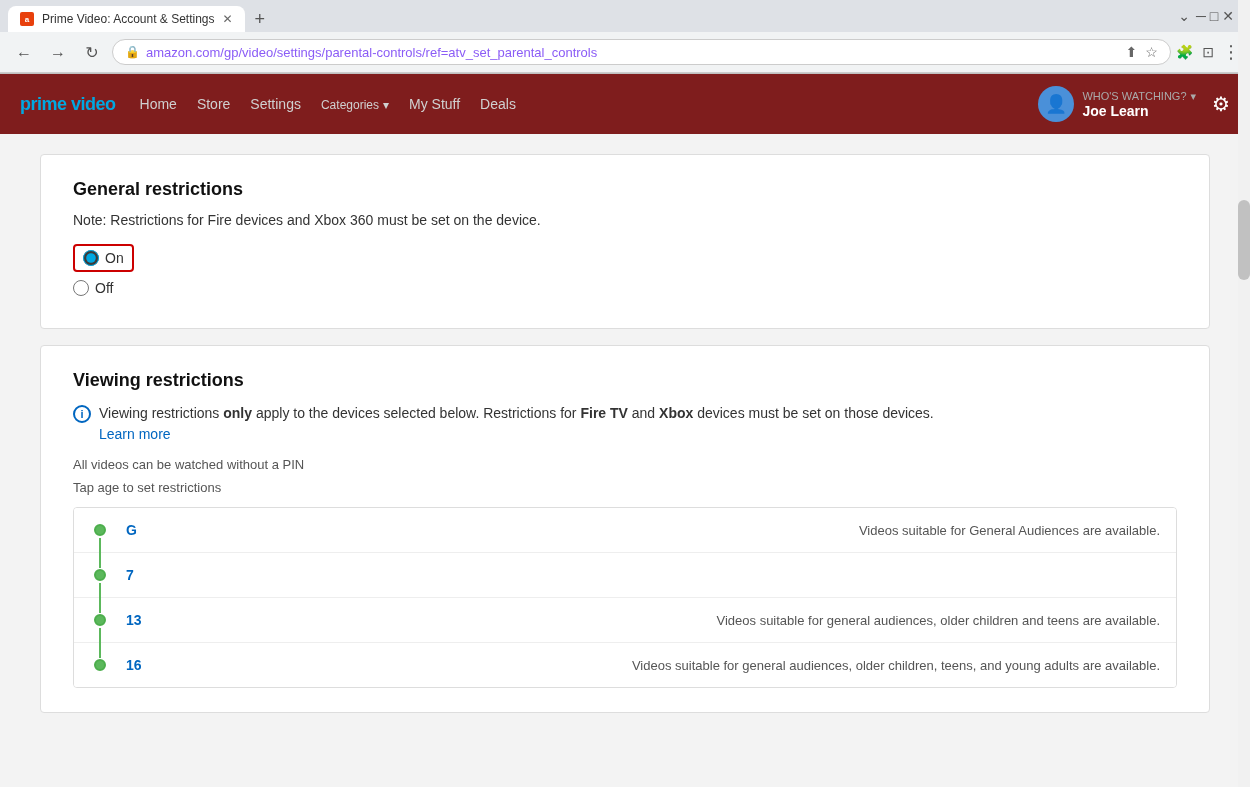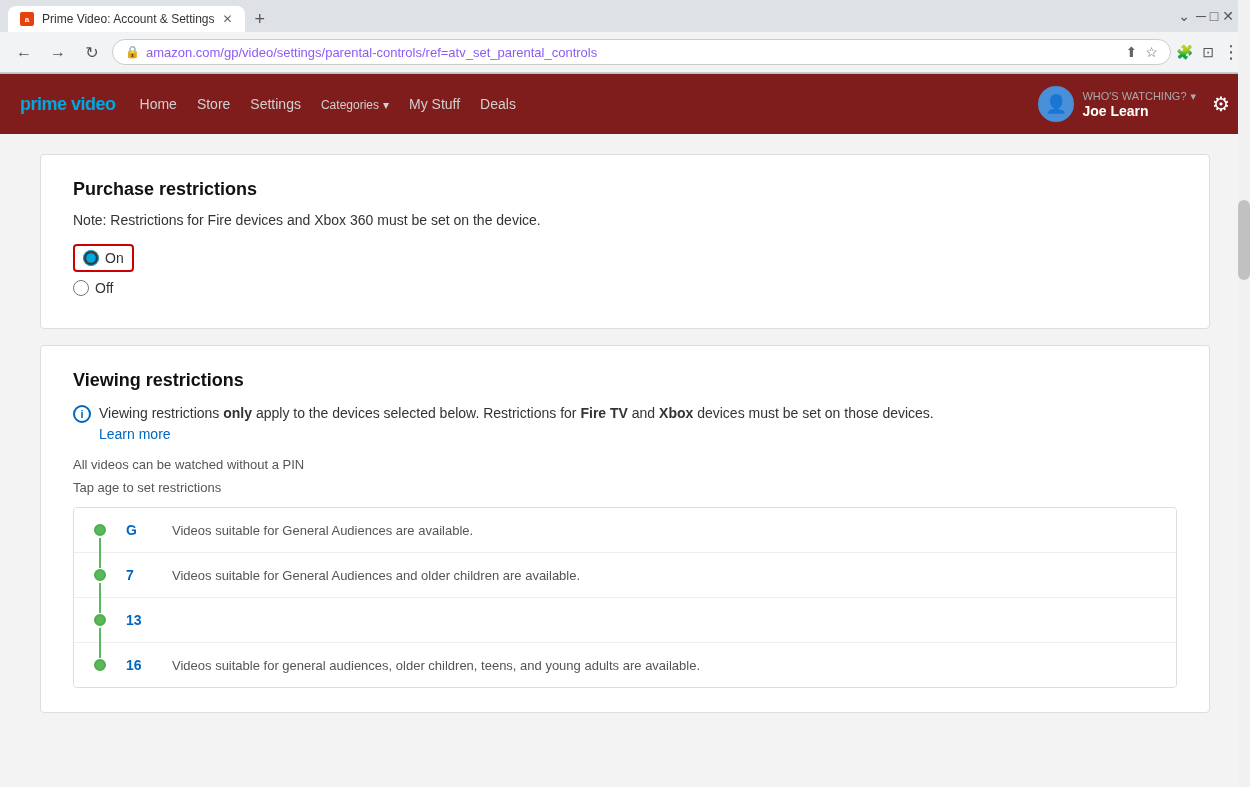--- a/index.html
+++ b/index.html
@@ -298,20 +298,21 @@
 
     .rating-label {
       font-size: 14px;
       font-weight: bold;
       color: #0066c0;
       min-width: 30px;
       cursor: pointer;
     }
     .rating-desc {
       flex: 1;
+      text-align: right;
       font-size: 13px;
       color: #555;
     }
 
     
     .scrollbar {
       position: fixed;
       right: 0;
       top: 0;
       width: 12px;
@@ -395,21 +396,21 @@
     </div>
     <button class="settings-icon-btn">
       <span>⚙</span>
     </button>
   </div>
 </div>
 
 <div class="main-content">
 
   <div class="section-card">
-    <div class="section-title">Purchase restrictions</div>
+    <div class="section-title">General restrictions</div>
     <p class="section-note">Note: Restrictions for Fire devices and Xbox 360 must be set on the device.</p>
 
     <div class="radio-group">
       <div class="radio-option">
         <div class="radio-on-wrapper">
           <input type="radio" name="purchase" checked="" style="">
           <span>On</span>
         </div>
       </div>
       <div class="radio-option">
@@ -442,28 +443,28 @@
         </div>
         <span class="rating-label">G</span>
         <span class="rating-desc">Videos suitable for General Audiences are available.</span>
       </div>
       <div class="rating-row">
         <div class="rating-dot-col">
           <div class="rating-dot"></div>
           <div class="rating-line"></div>
         </div>
         <span class="rating-label">7</span>
-        <span class="rating-desc">Videos suitable for General Audiences and older children are available.</span>
       </div>
       <div class="rating-row">
         <div class="rating-dot-col">
           <div class="rating-dot"></div>
           <div class="rating-line"></div>
         </div>
         <span class="rating-label">13</span>
+        <span class="rating-desc">Videos suitable for general audiences, older children and teens are available.</span>
       </div>
       <div class="rating-row">
         <div class="rating-dot-col">
           <div class="rating-dot"></div>
         </div>
         <span class="rating-label">16</span>
         <span class="rating-desc">Videos suitable for general audiences, older children, teens, and young adults are available.</span>
       </div>
     </div>
   </div>

